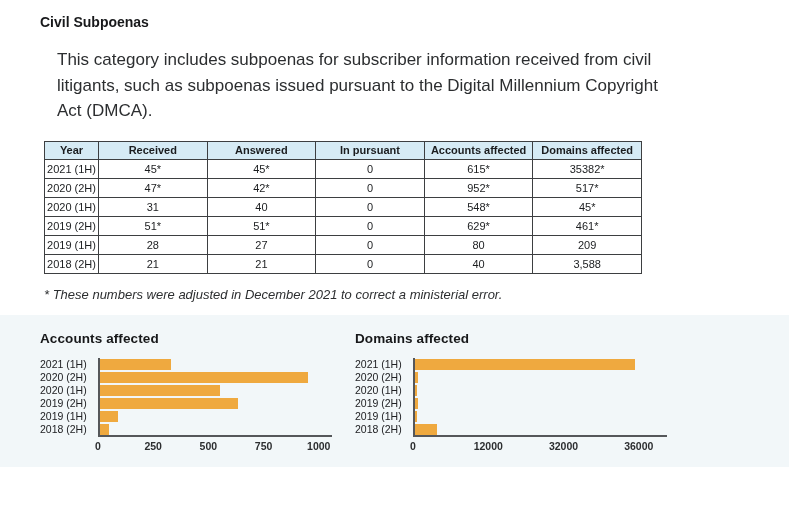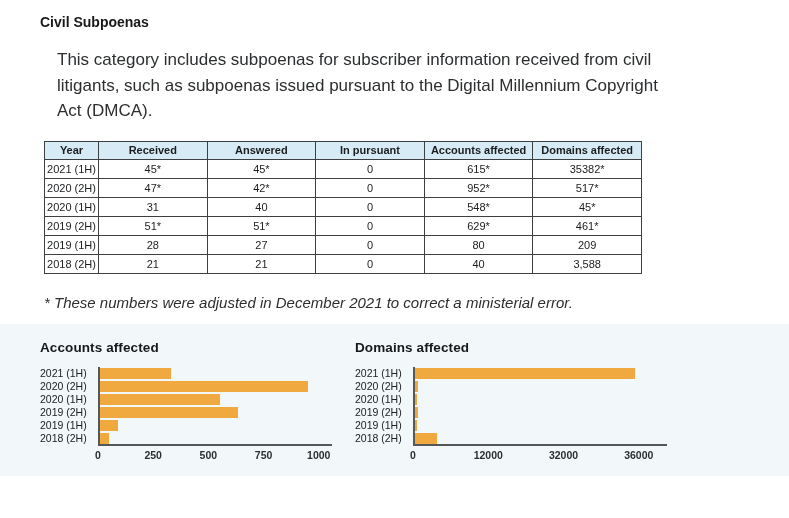--- a/index.html
+++ b/index.html
@@ -34,22 +34,22 @@
   .data-table th {
     background: #d6ebf5;
     font-size: 11px; font-weight: bold; color: #1b1d1f;
     height: 18px;
   }
   .data-table td {
     font-size: 11px; color: #1b1d1f;
     height: 19px;
   }
   .footnote {
-    margin: 20px 0 0 4px;
-    font-size: 15px; font-style: italic; color: #2c2e30;
+    margin: 13px 0 0 4px;
+    font-size: 13px; font-style: italic; color: #2c2e30;
   }
   .band {
     margin-top: 13px;
     width: 789px; height: 152px;
     background: #f2f7f9;
     padding: 16px 0 0 40px;
     display: flex;
   }
   .chart-block { }
   .chart-block.first { width: 292px; }

